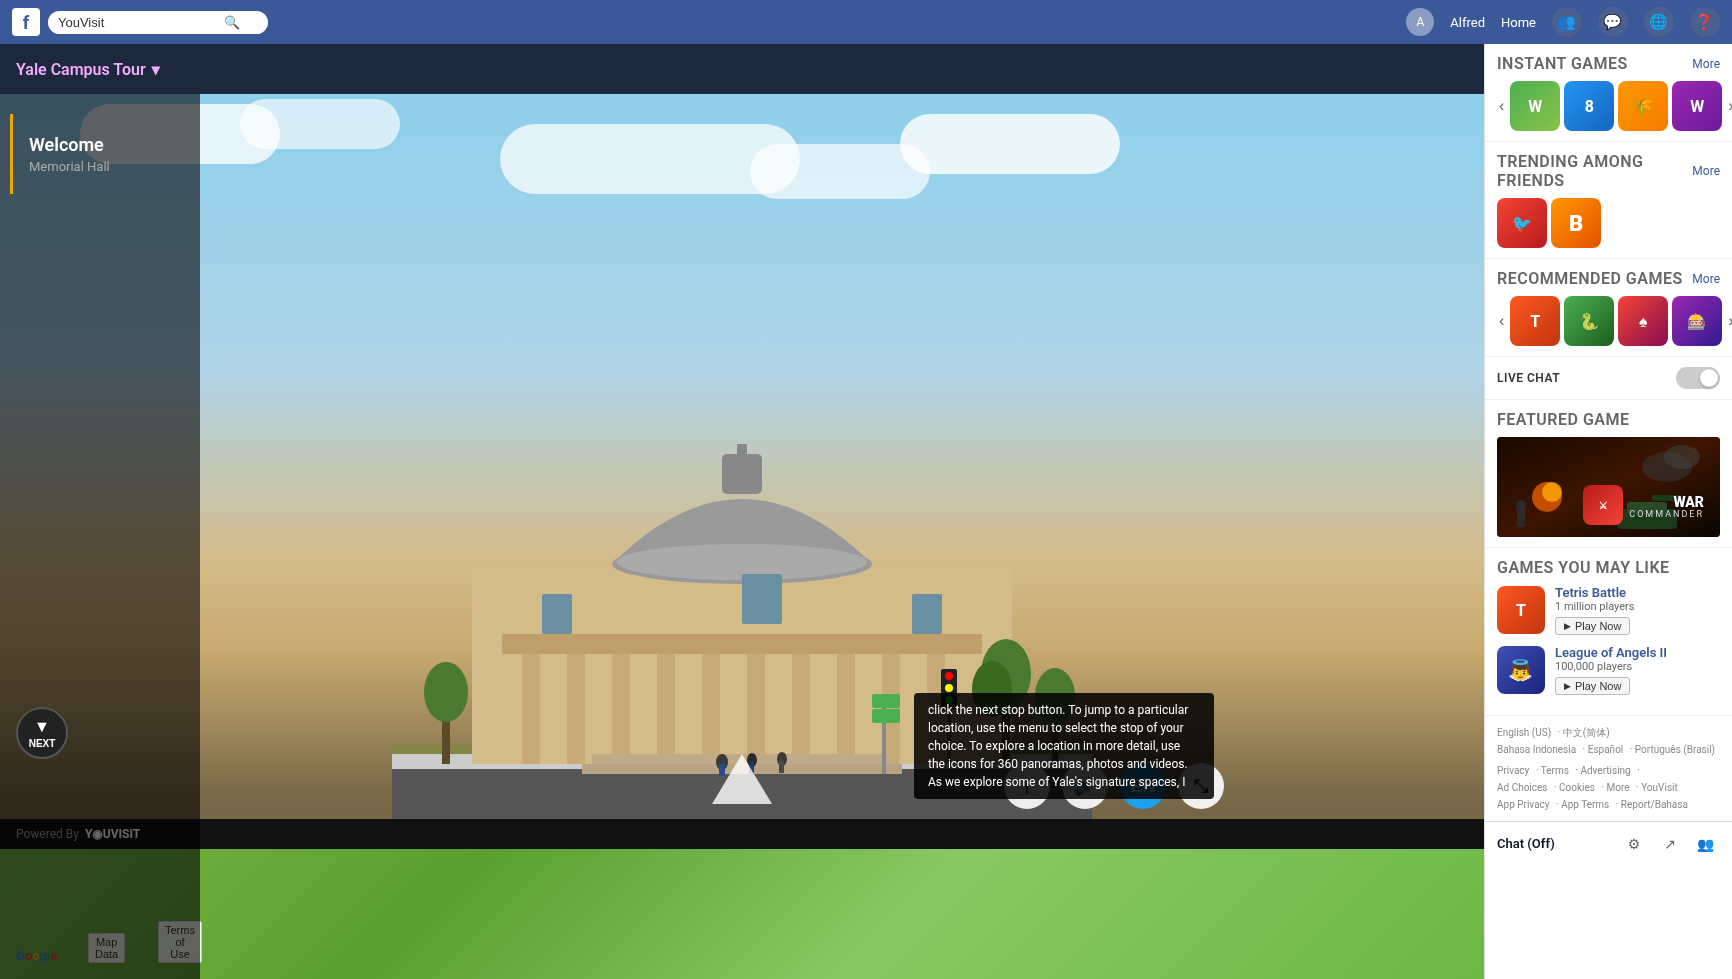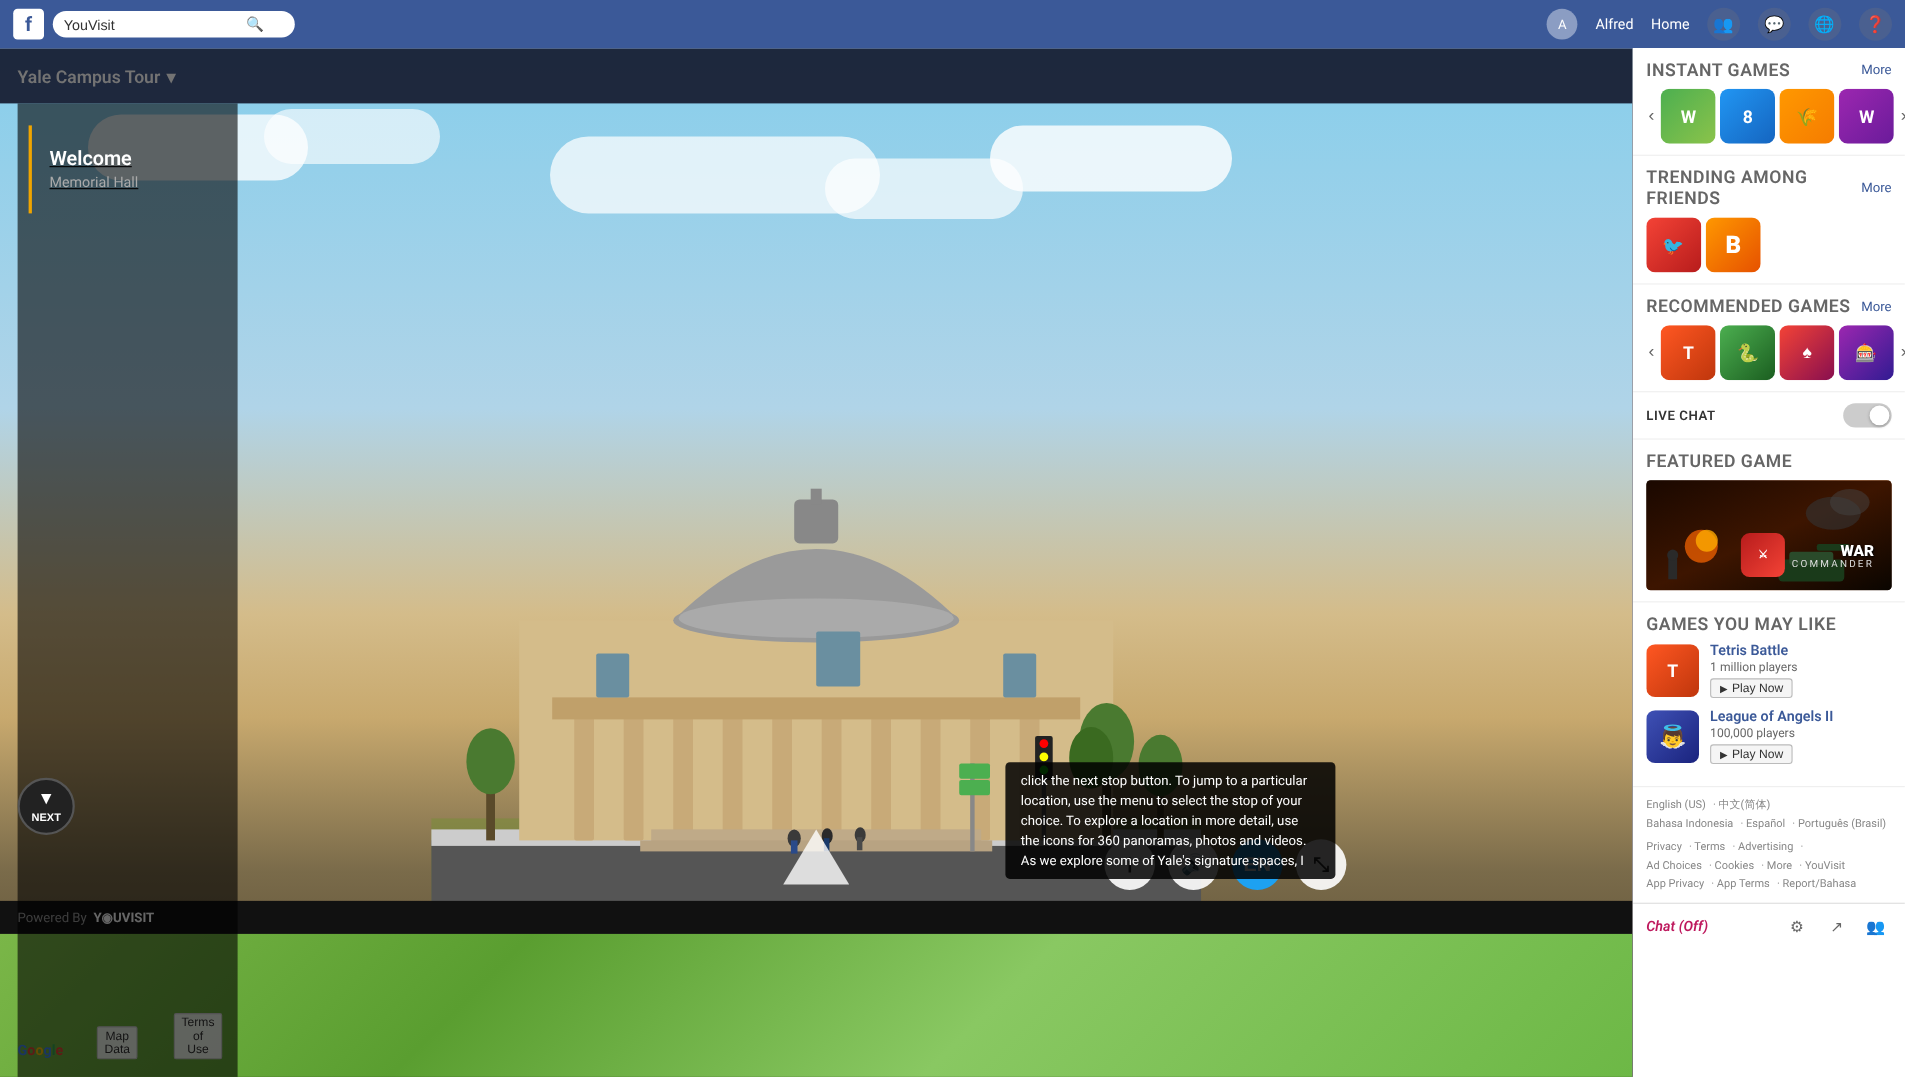--- a/index.html
+++ b/index.html
@@ -89,21 +89,21 @@
       position: absolute;
       top: 0; left: 0; right: 0;
       height: 50px;
       background: rgba(10,10,30,0.85);
       display: flex;
       align-items: center;
       padding: 0 16px;
       z-index: 20;
     }
     #tour-title {
-      color: #737373;
+      color: #f0abfc;
       font-size: 16px;
       font-weight: 600;
       display: flex; align-items: flex-end; gap: 6px;
     }
     #tour-actions {
       position: absolute;
       top: 8px;
       left: 50%;
       transform: translateX(-50%);
       display: flex; gap: 8px;
@@ -145,27 +145,26 @@
     
     .cloud {
       position: absolute;
       background: rgba(255,255,255,0.9);
       border-radius: 50px;
     }
 
     
     #tour-sidebar {
       position: absolute;
-      left: 16px;
+      left: 0;
       top: 50px;
       bottom: 0;
       width: 200px;
       background: rgba(0,0,0,0.6);
       z-index: 10;
-      text-decoration: underline;
     }
     #welcome-section {
       padding: 20px 16px;
       border-left: 3px solid #f0a500;
       margin: 20px 10px;
     }
     #welcome-title { color: #fff; font-size: 18px; font-weight: 600; }
     #welcome-subtitle { color: #aaa; font-size: 13px; margin-top: 4px; }
 
     
@@ -453,21 +452,21 @@
     
     #chat-bar {
       height: 44px;
       background: #fff;
       border-top: 1px solid #ddd;
       display: flex;
       align-items: center;
       padding: 0 12px;
       gap: 8px;
     }
-    .chat-bar-label { font-size: 13px; color: #be185d; font-weight: 600; flex: 1; font-style: italic; }
+    .chat-bar-label { font-size: 13px; color: #0f172a; font-weight: 600; flex: 1; }
     .chat-icon-btn {
       width: 28px; height: 28px;
       display: flex; align-items: center; justify-content: center;
       cursor: pointer;
       color: #666;
       font-size: 14px;
     }
 
     
     #building-svg {

